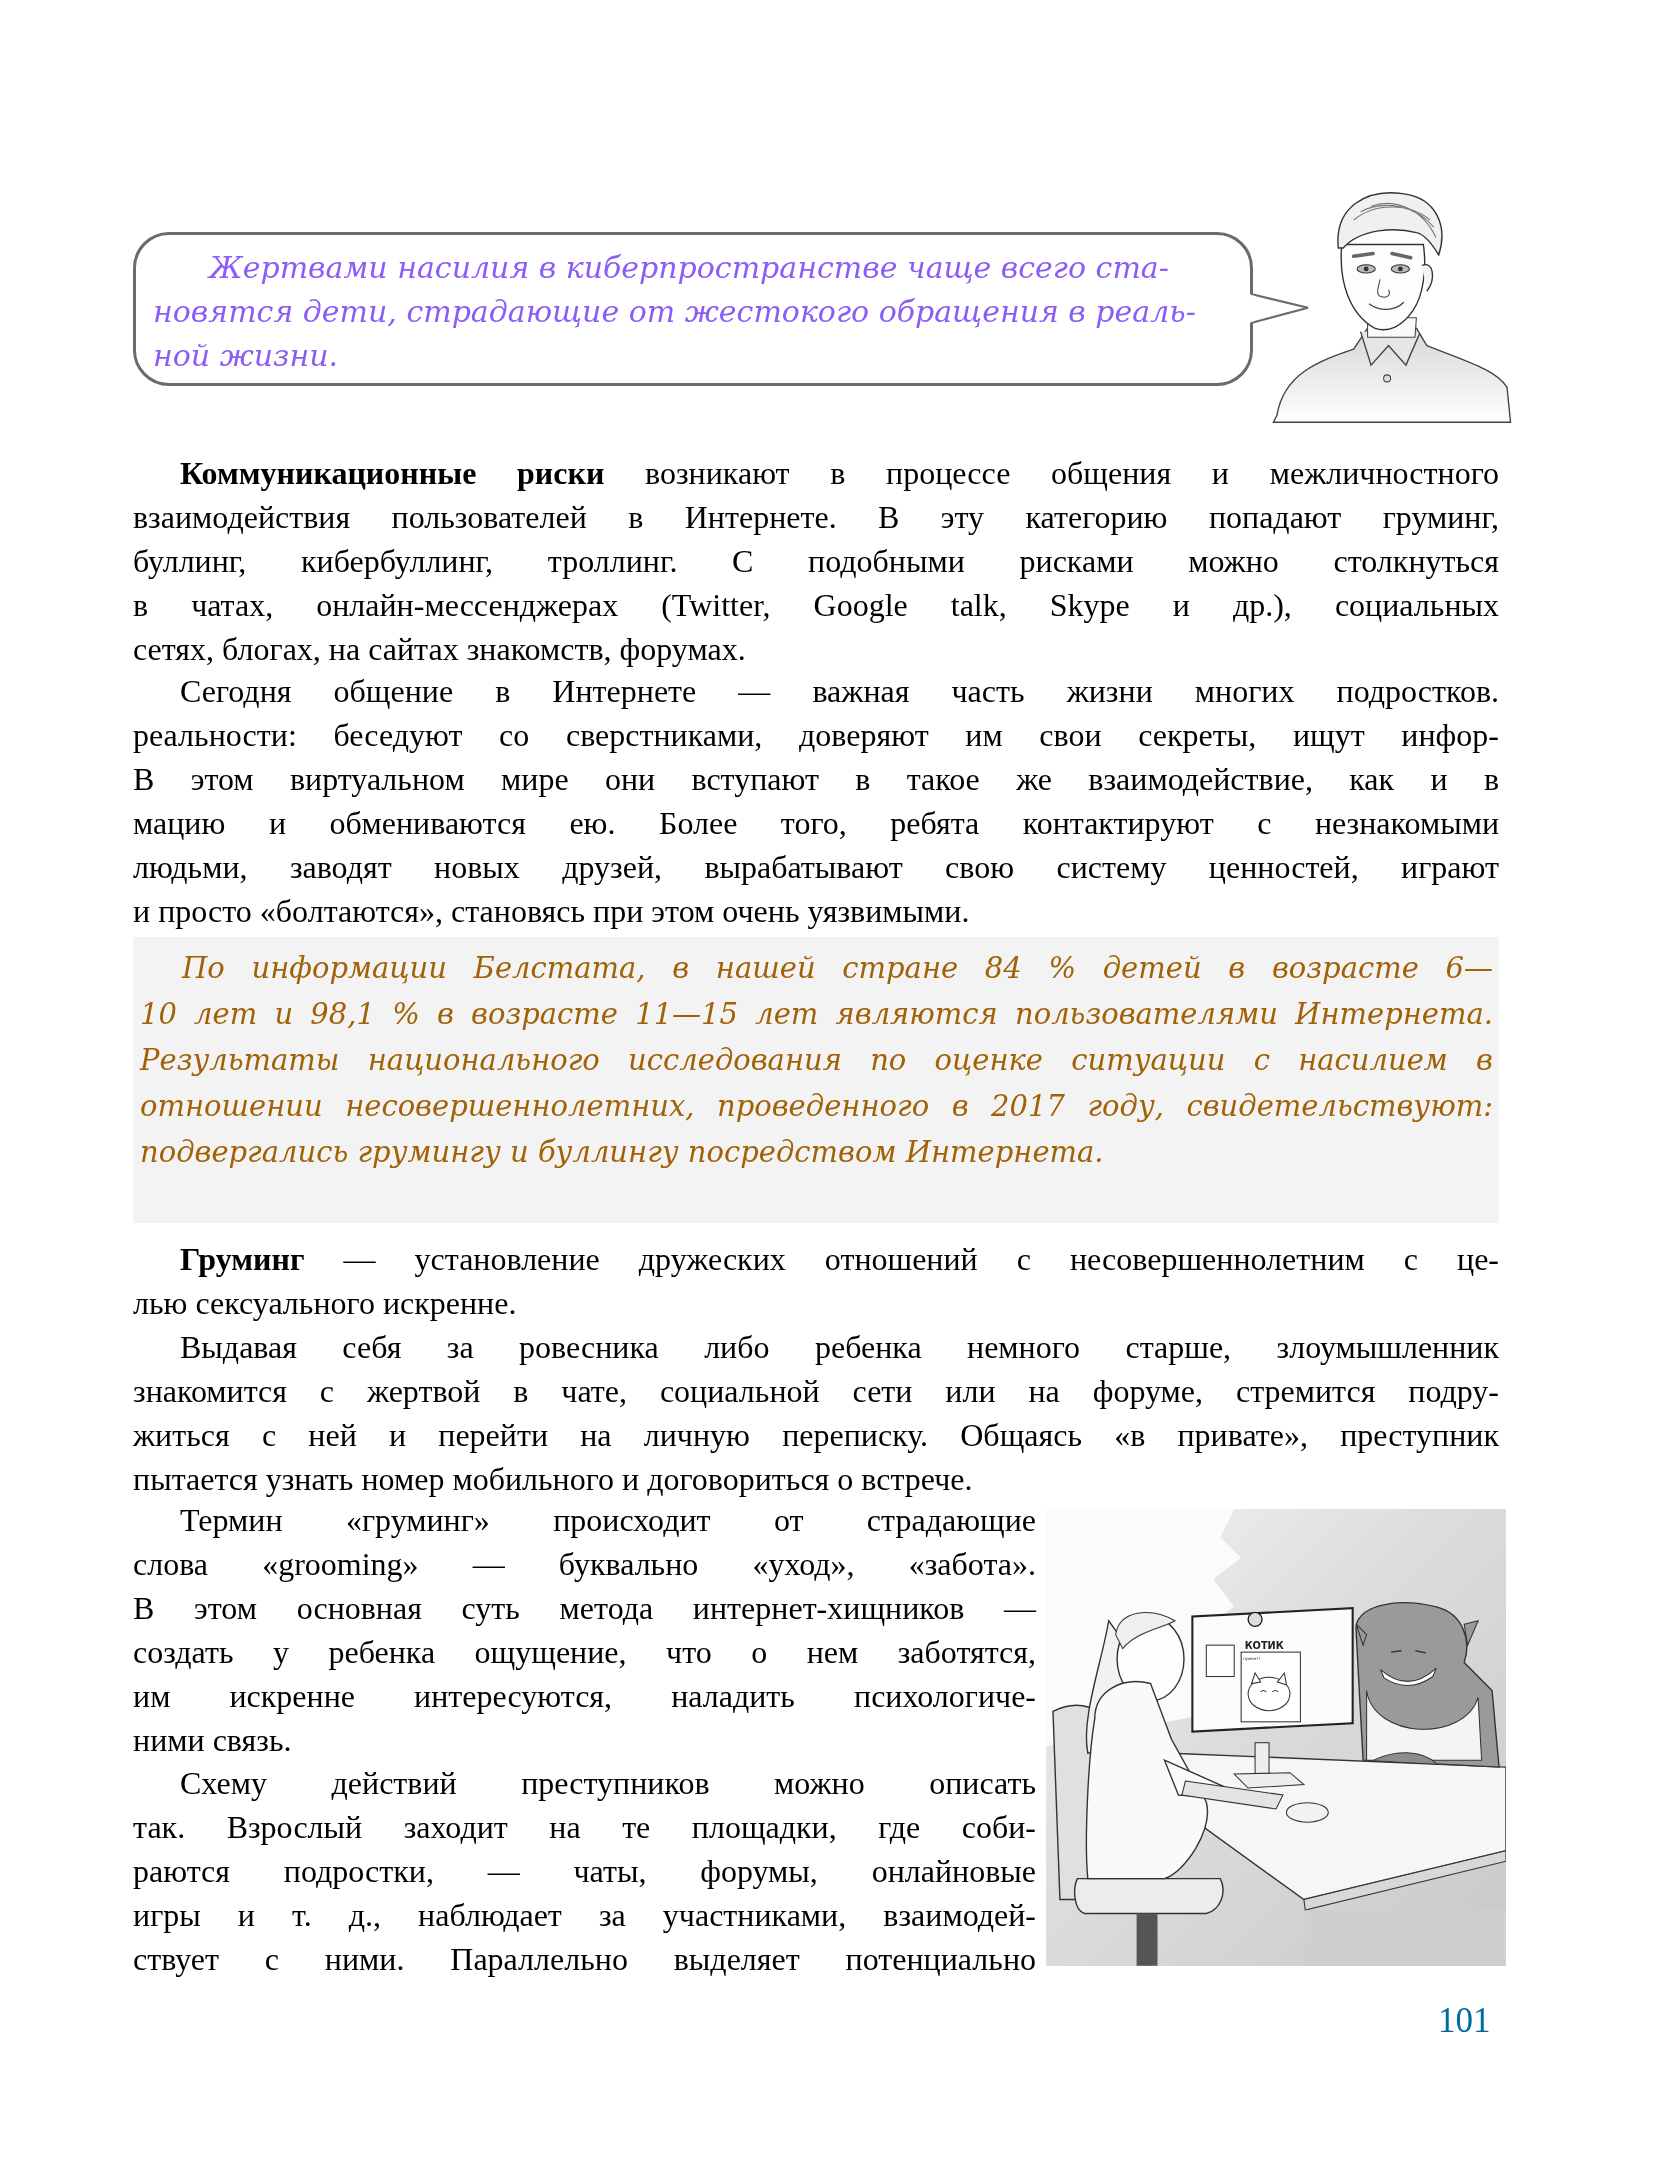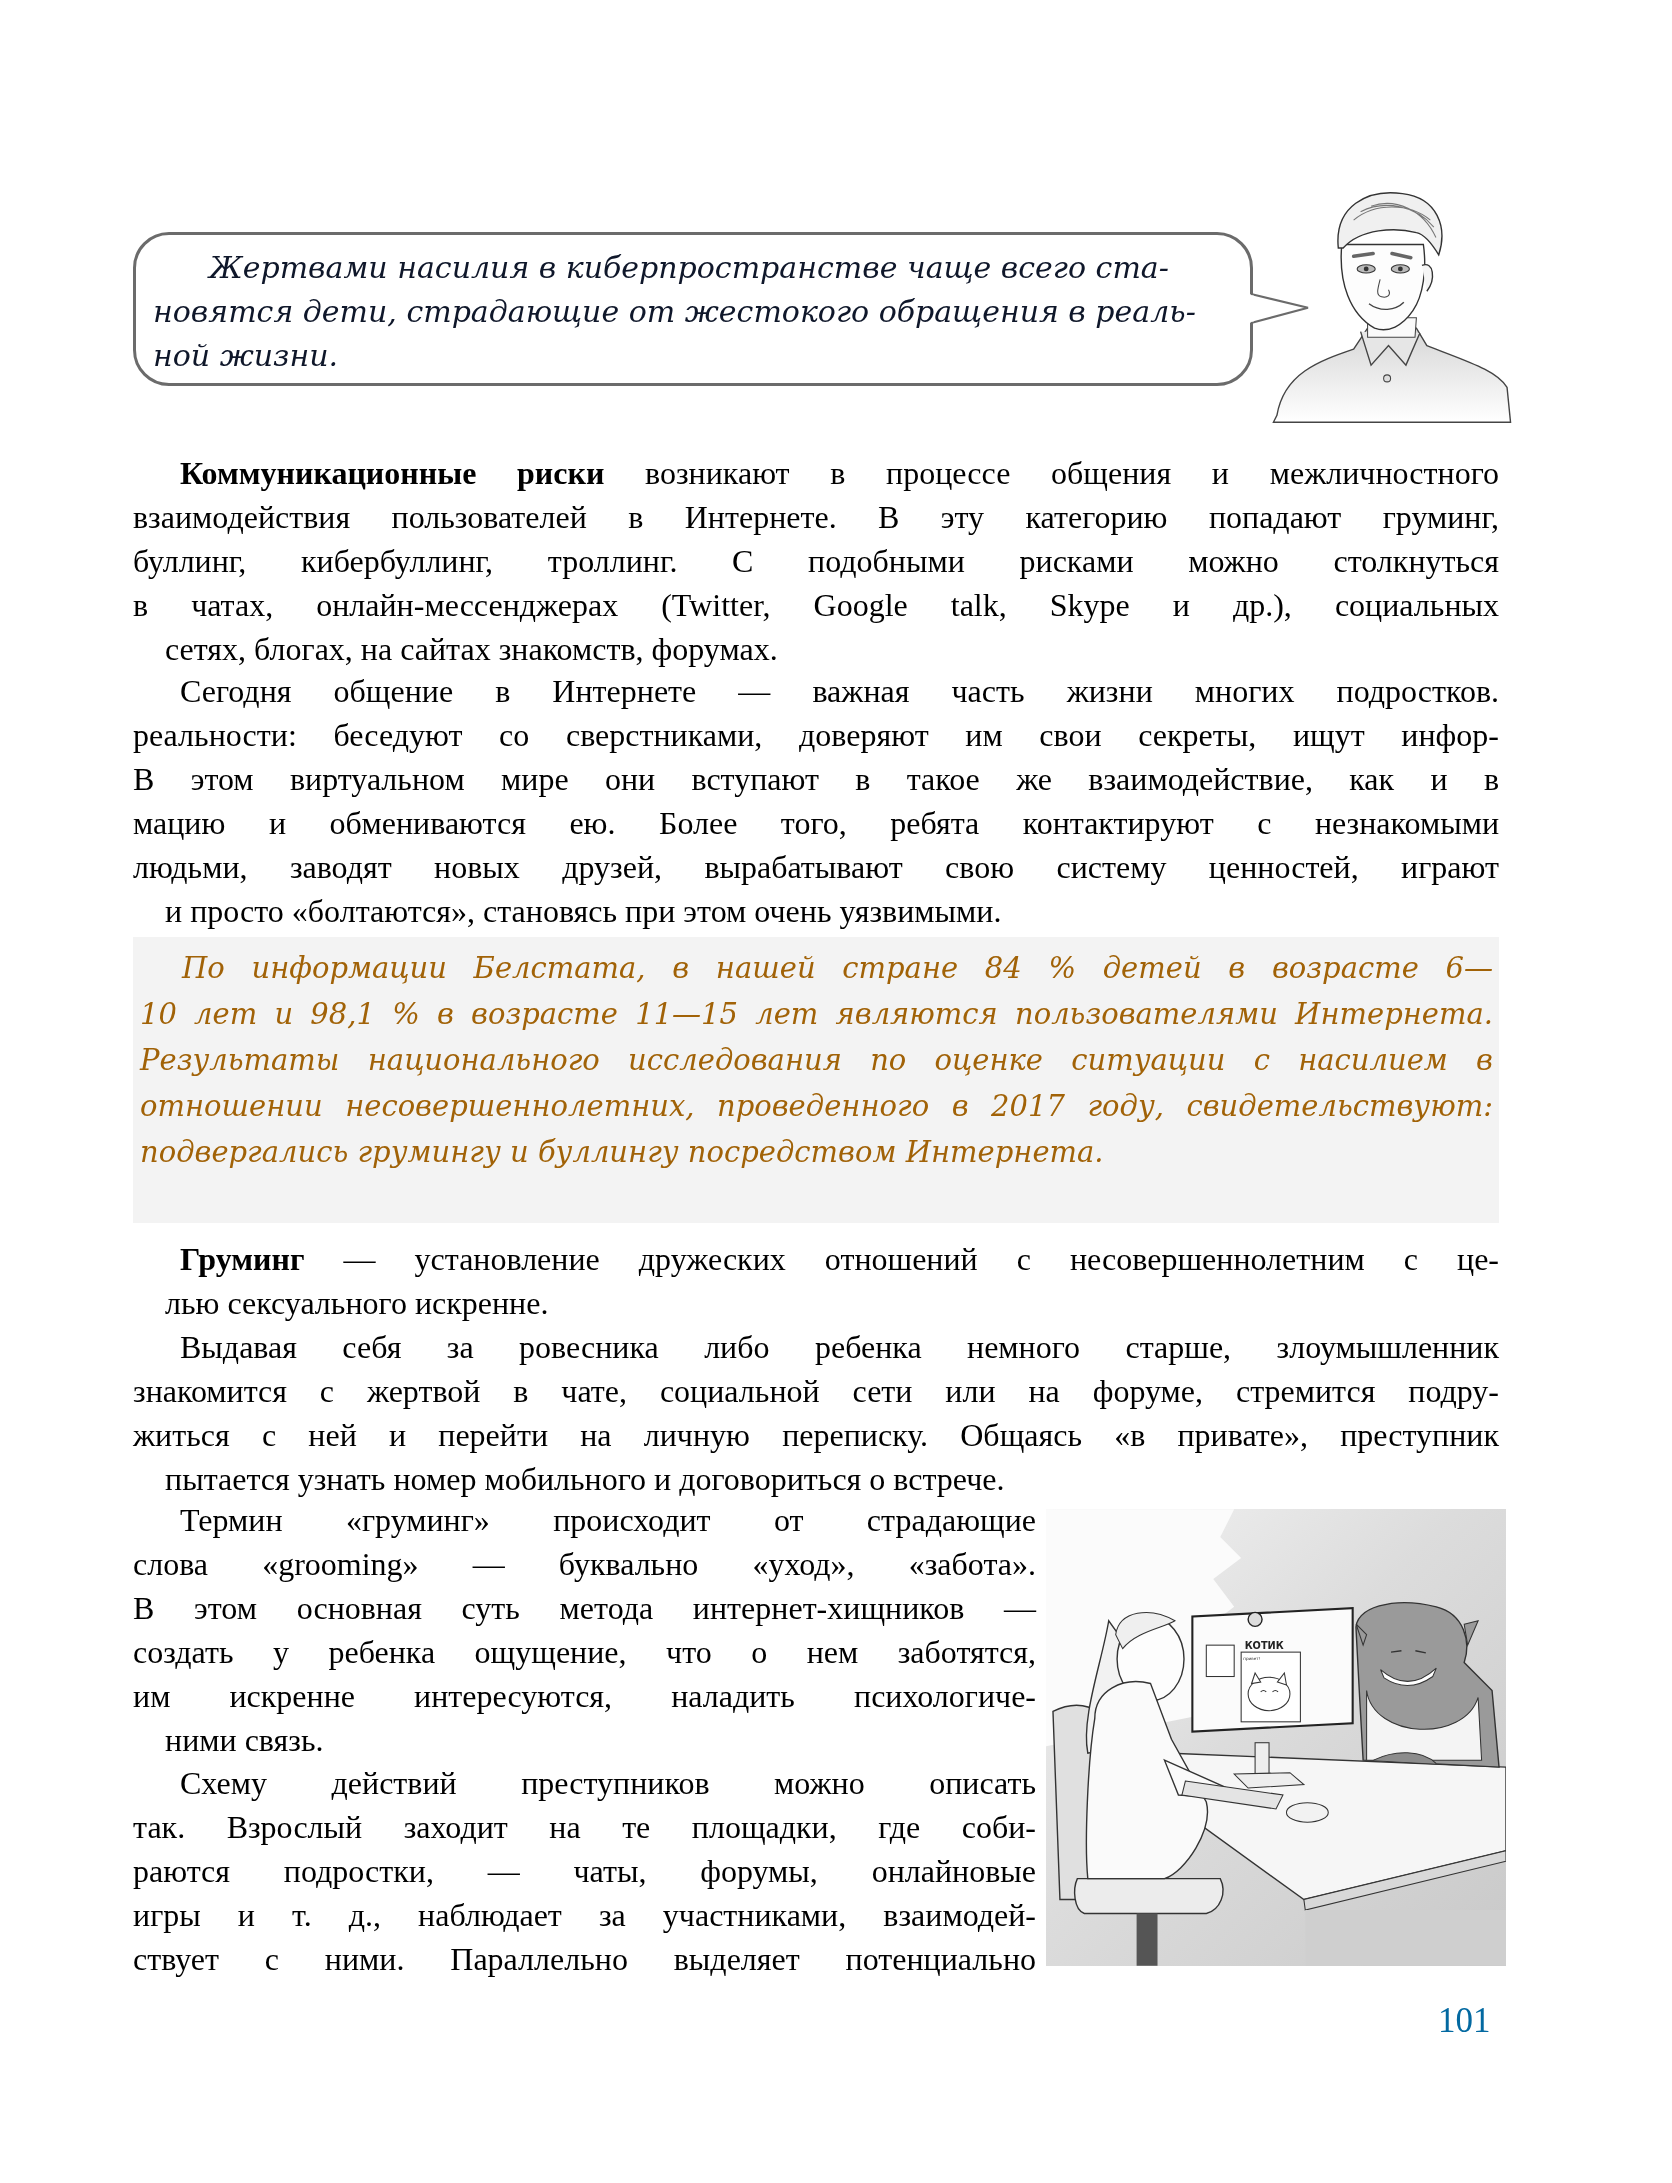--- a/index.html
+++ b/index.html
@@ -5,33 +5,33 @@
   html, body { margin:0; padding:0; background:#ffffff; }
   body { width:1673px; height:2183px; position:relative; overflow:hidden;
          font-family:"DejaVu Serif","Liberation Serif",serif; color:#1a1a1a; }
 
   
   .bubble { position:absolute; left:133px; top:232px; width:1114px; height:148px;
             border:3.5px solid #6b6b6b; border-radius:36px; background:#fff; box-sizing:content-box; }
   .bubble-tail { position:absolute; left:1249px; top:292px; width:63px; height:33px; }
   .bubble-text { position:absolute; left:153px; top:246px; width:1078px;
                  font-family:"DejaVu Serif","Liberation Serif",serif; font-style:italic;
-                 font-size:30px; line-height:44px; text-align:justify; color:#0f172a; }
+                 font-size:30px; line-height:44px; text-align:justify; color:#8b5cf6; }
   .bubble-text .line { display:block; white-space:nowrap; }
   .bubble-text .indent { padding-left:56px; }
 
   
   .man { position:absolute; left:1256px; top:178px; width:265px; height:255px; }
 
   
   .body-text { position:absolute; left:133px; width:1366px;
                font-family:"Liberation Serif","DejaVu Serif",serif;
                font-size:32px; line-height:44px; color:#000000; }
   .body-text .line { display:block; white-space:nowrap; text-align:justify; text-align-last:justify; }
-  .body-text .line.last { text-align-last:left;margin-left:32px; }
+  .body-text .line.last { text-align-last:left; }
   .body-text .line.indent { padding-left:47px; }
   .body-text b { font-weight:bold; }
 
   .p1 { top:451px; }
   .p2 { top:669px; }
 
   
   .factbox { position:absolute; left:133px; top:937px; width:1366px; height:286px;
              background:#f3f3f3; }
   .factbox-text { position:absolute; left:140px; top:945px; width:1353px;

